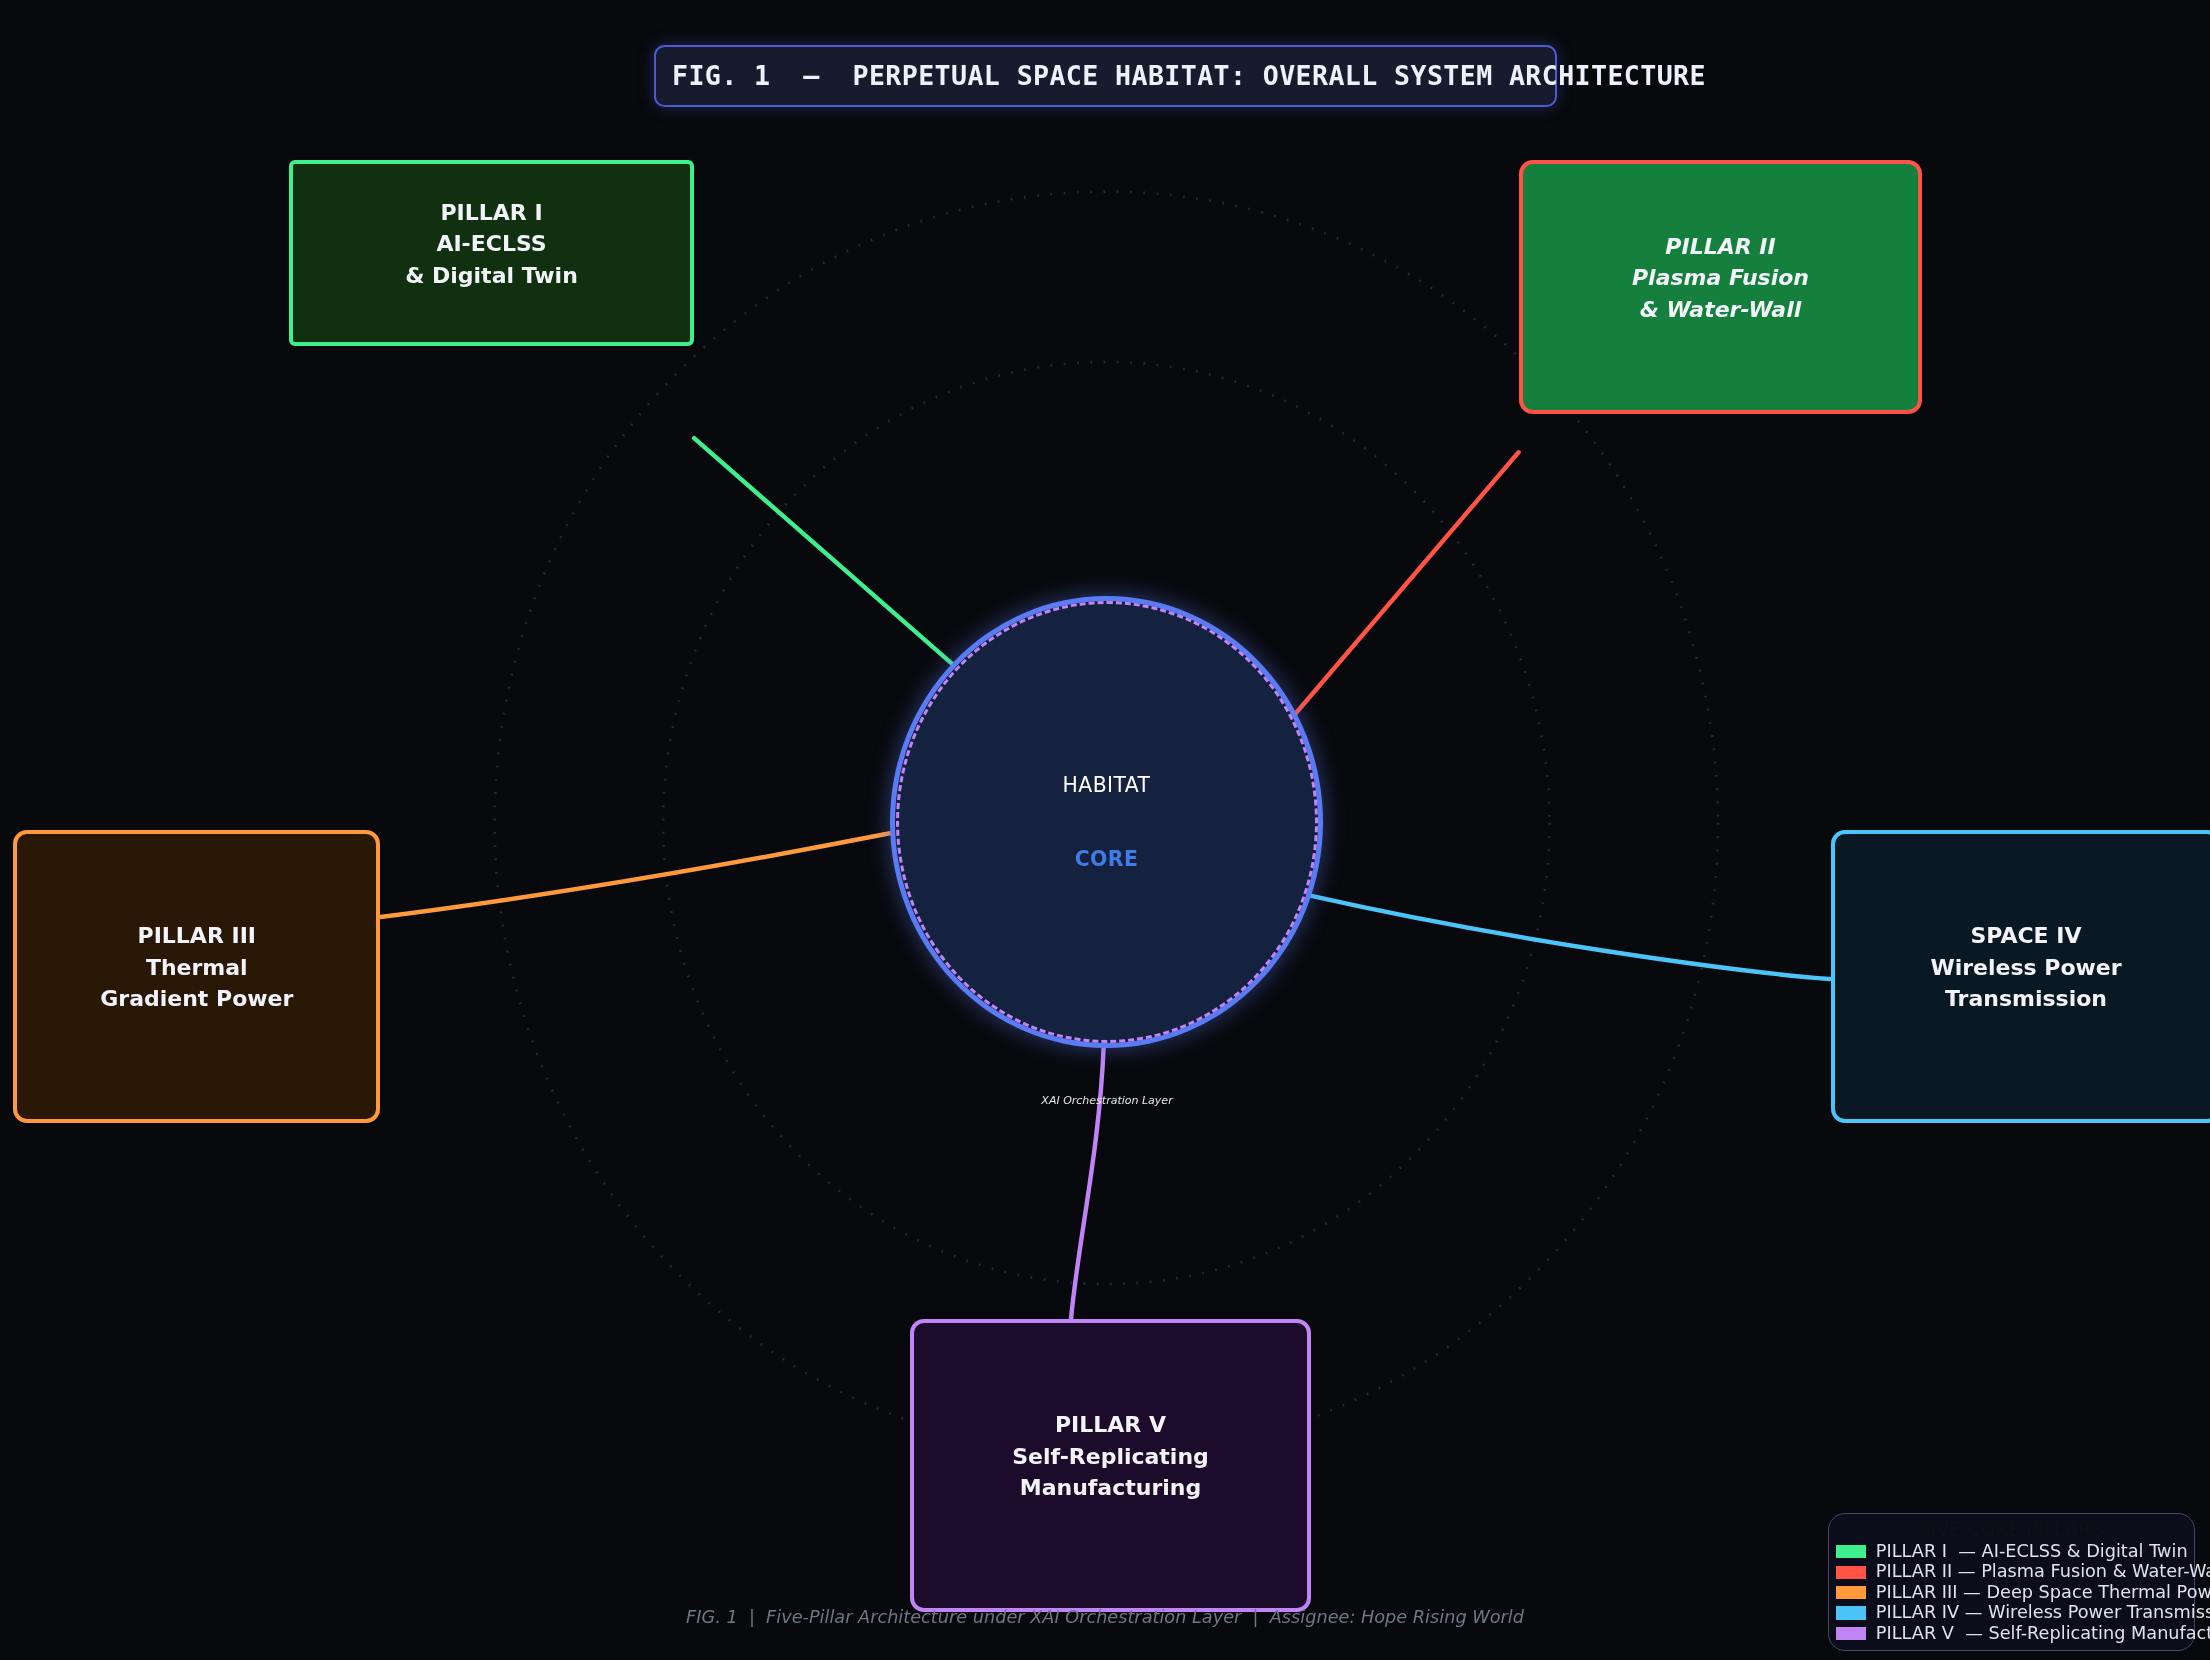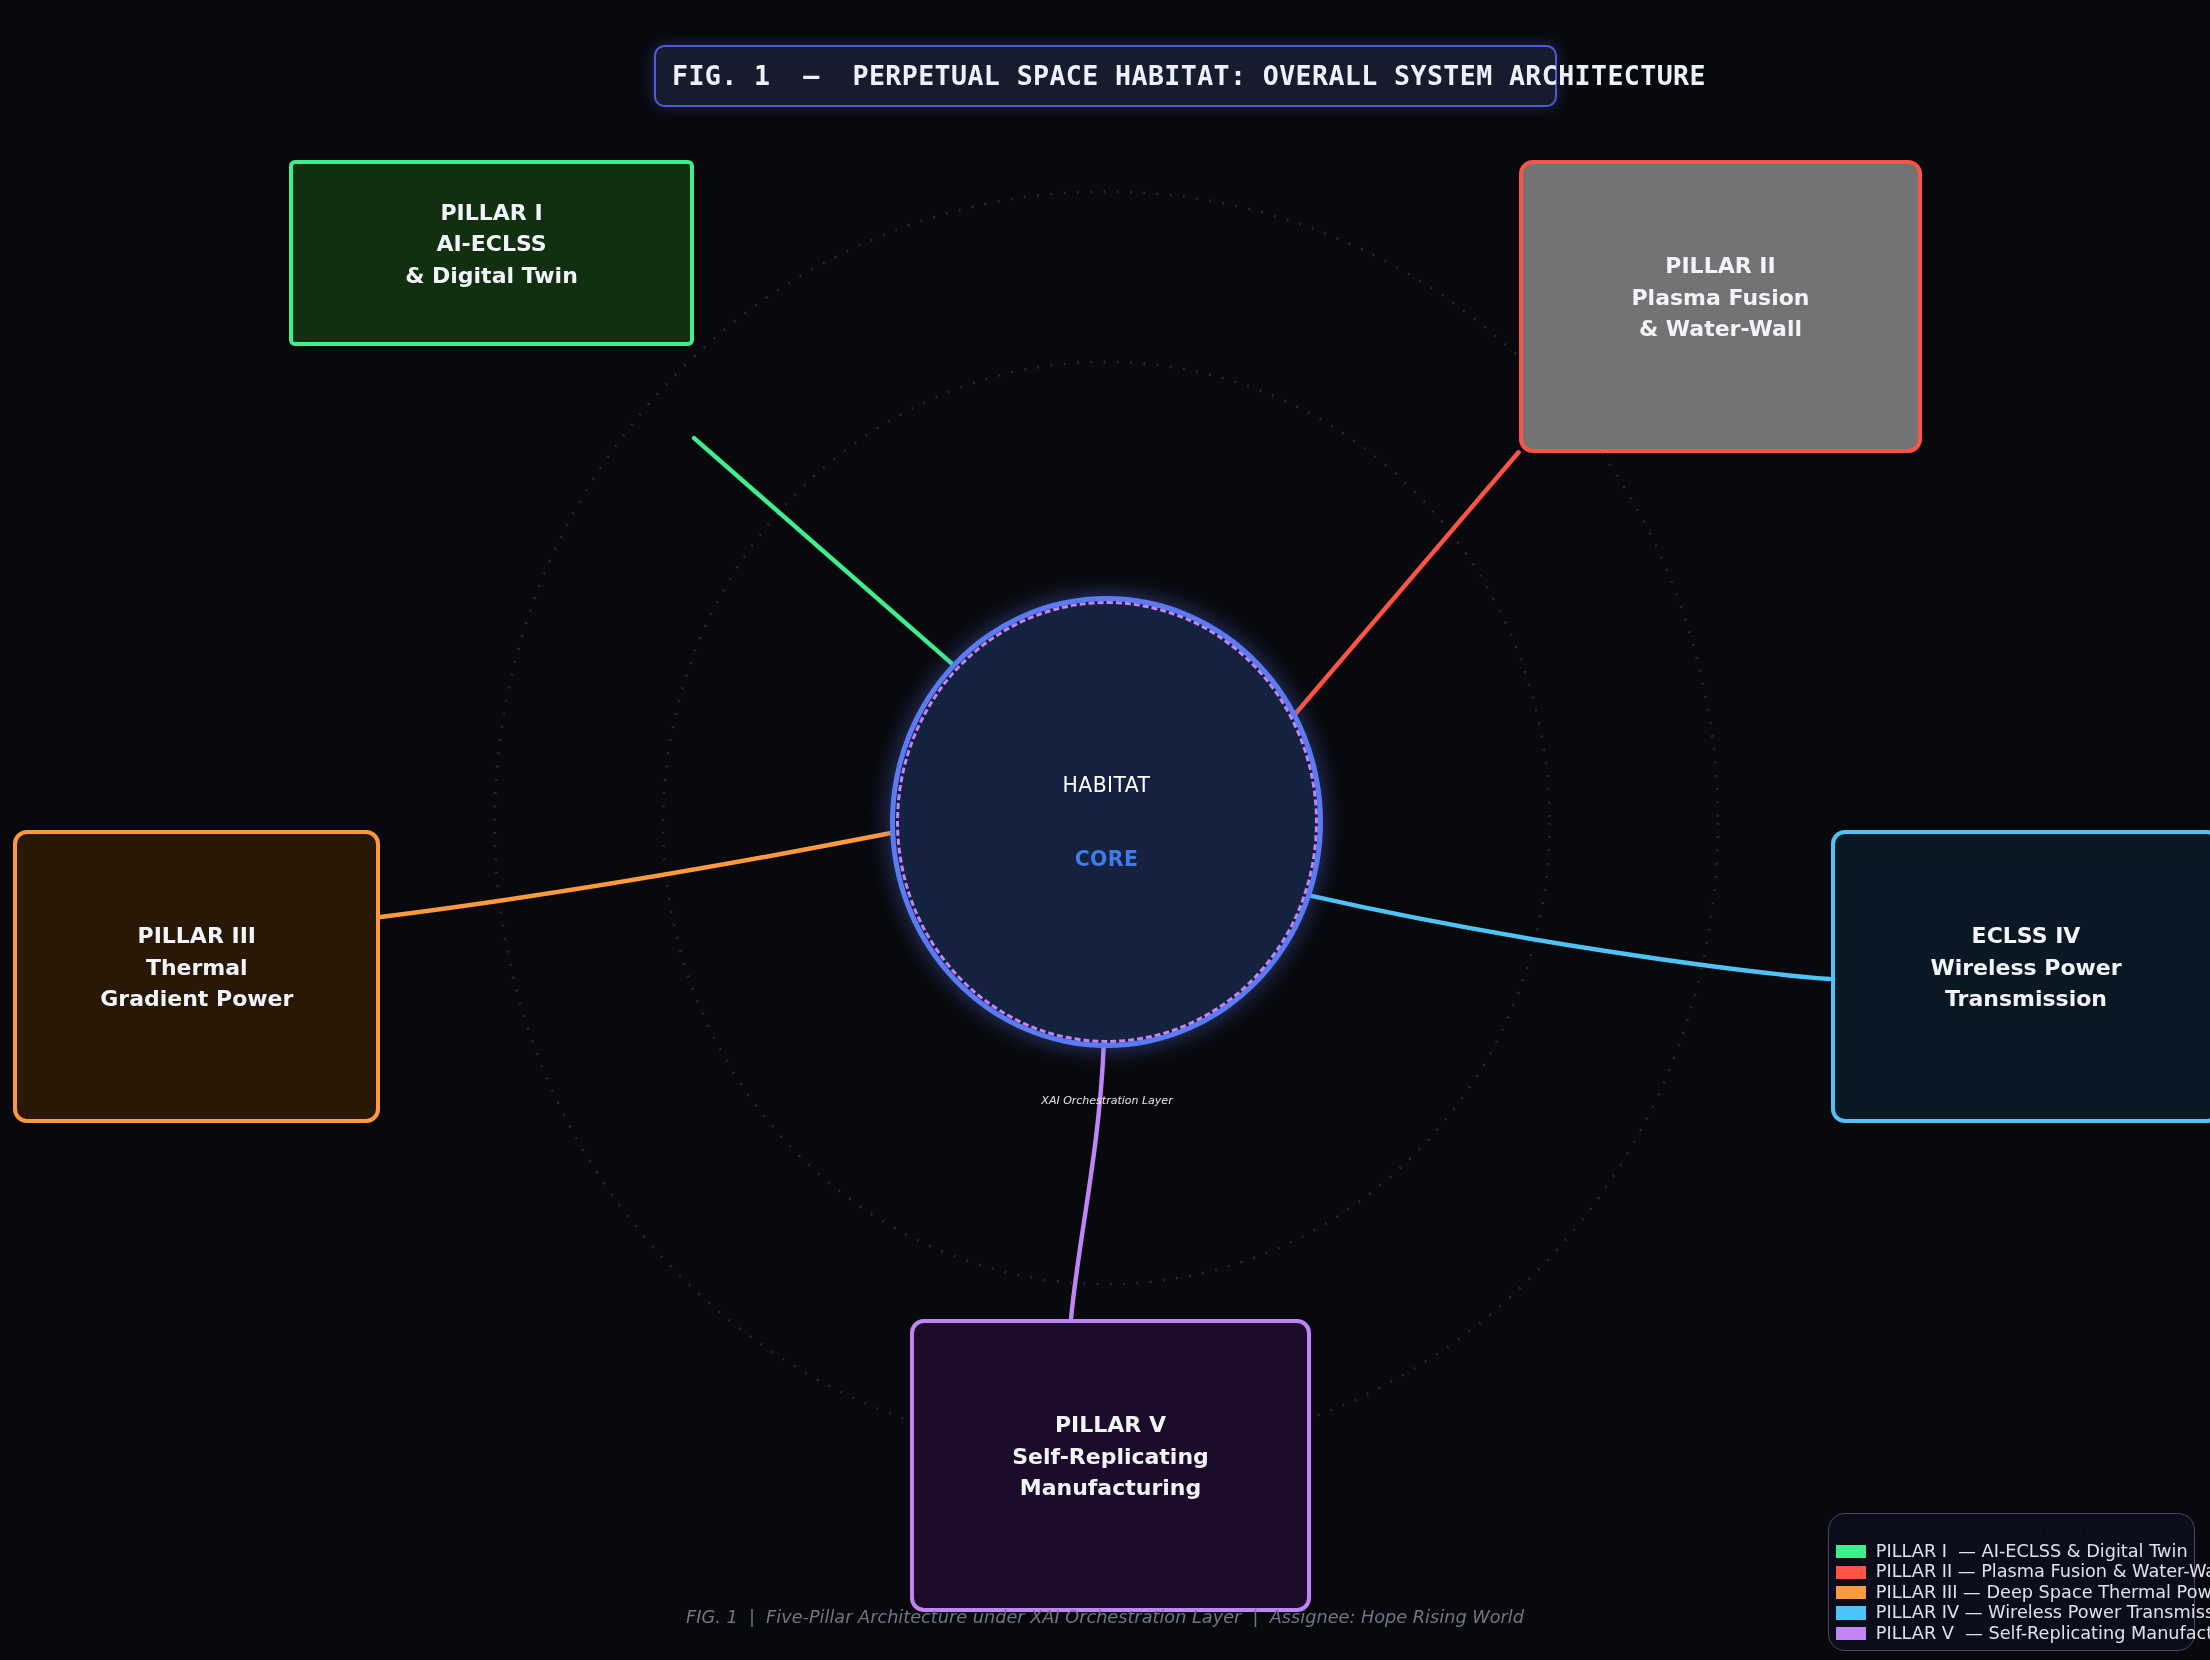--- a/index.html
+++ b/index.html
@@ -191,39 +191,39 @@
   </div>
 
   <div class="pillar" id="pillar-1" style="border-color:#3fef8e; background:#10300f; height:186px;">
     <div class="ptext">
       <span>PILLAR I</span>
       <span>AI-ECLSS</span>
       <span>&amp; Digital Twin</span>
     </div>
   </div>
 
-  <div class="pillar" id="pillar-2" style="border-color:#ff5445; background:#737373; height:293px;">
+  <div class="pillar" id="pillar-2" style="border-color:#ff5445; background:#15803d; height:254px;font-style:italic;">
     <div class="ptext">
       <span>PILLAR II</span>
       <span>Plasma Fusion</span>
       <span>&amp; Water-Wall</span>
     </div>
   </div>
 
   <div class="pillar" id="pillar-3" style="border-color:#ff9a3c; background:#2a1806; height:293px;">
     <div class="ptext">
       <span>PILLAR III</span>
       <span>Thermal</span>
       <span>Gradient Power</span>
     </div>
   </div>
 
   <div class="pillar" id="pillar-4" style="border-color:#4cc4f7; background:#091823; height:293px;">
     <div class="ptext">
-      <span>ECLSS IV</span>
+      <span>SPACE IV</span>
       <span>Wireless Power</span>
       <span>Transmission</span>
     </div>
   </div>
 
   <div class="pillar" id="pillar-5" style="border-color:#c084f5; background:#1d0b2c; height:293px;">
     <div class="ptext">
       <span>PILLAR V</span>
       <span>Self-Replicating</span>
       <span>Manufacturing</span>

